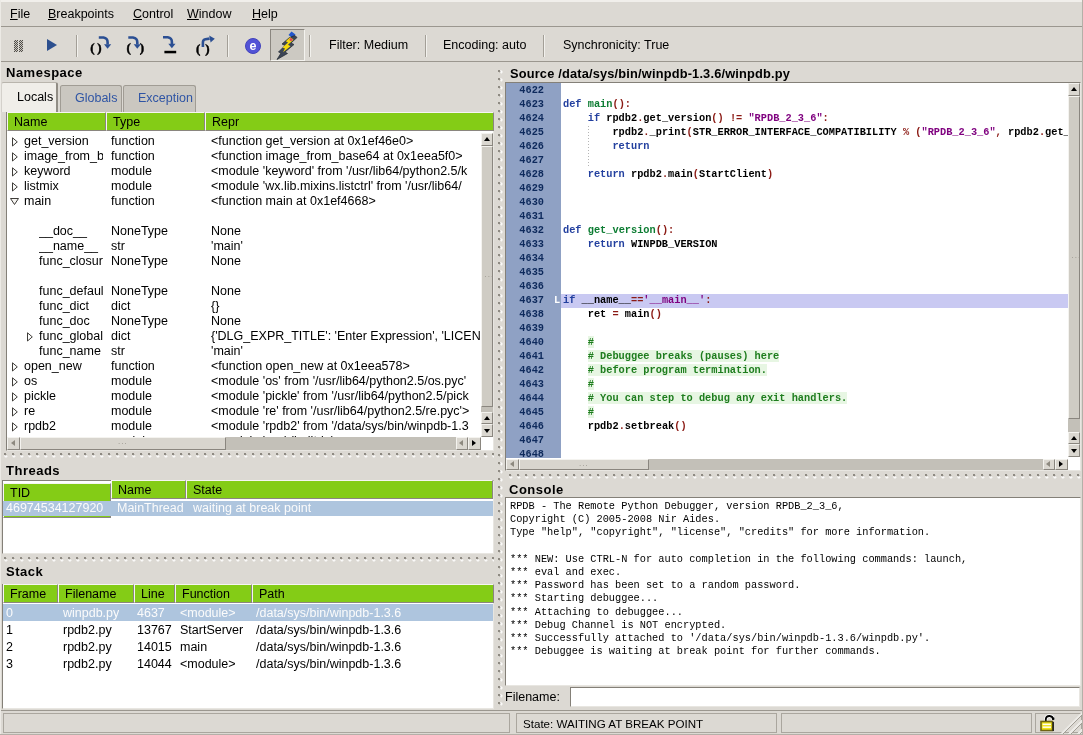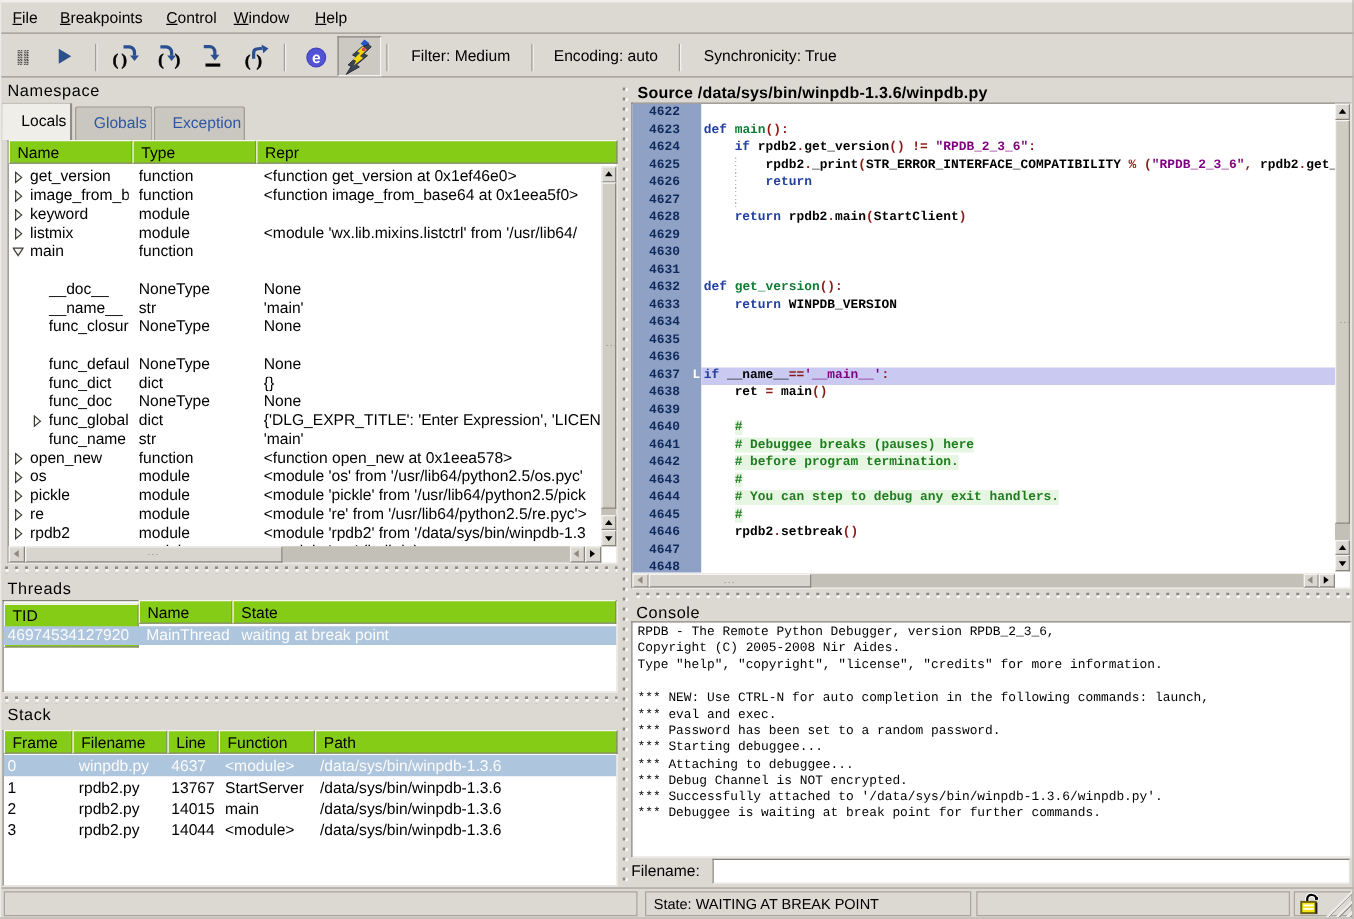--- a/index.html
+++ b/index.html
@@ -1,19 +1,19 @@
 <!DOCTYPE html>
 <html><head><meta charset="utf-8"><title>winpdb</title>
 <style>
 *{margin:0;padding:0;box-sizing:border-box}
 html,body{width:1083px;height:735px;overflow:hidden}
 body{font-family:"Liberation Sans",sans-serif;background:#dcd9d3;position:relative;font-size:12.5px;color:#000}
 .abs{position:absolute}
 .b{font-weight:bold}
-.plabel{font-weight:normal;font-size:13px;letter-spacing:0.5px}
+.plabel{font-weight:bold;font-size:13px;letter-spacing:0.5px}
 .mono{font-family:"Liberation Mono",monospace;white-space:pre}
 
 #menubar{left:0;top:0;width:1083px;height:27px;background:#dcd9d3;border-bottom:1px solid #9b978f}
 #menubar span{position:absolute;top:7px}
 #menubar u{text-decoration-thickness:1px}
 
 #toolbar{left:0;top:29px;width:1083px;height:33px;background:#dcd9d3;border-bottom:1px solid #9b978f}
 .tsep{position:absolute;top:6px;width:2px;height:22px;border-left:1px solid #a39f97;border-right:1px solid #f2f1ed}
 .ttext{position:absolute;top:9px;color:#000}
 
@@ -141,39 +141,41 @@
       <span class="cell" style="left:204px;width:270px">&lt;function image_from_base64 at 0x1eea5f0&gt;</span>
     </div>
     <div class="row" style="left:0;top:30px;width:474px;height:15px">
       <div class="exp" style="left:4px;top:3px">
         <svg width="8" height="10">
           <polygon points="1.5,0.8 6.3,4.9 1.5,9" fill="#fdfdfc" stroke="#3f3d39" stroke-width="1"></polygon>
         </svg>
       </div>
       <span class="cell" style="left:17px;width:79px">keyword</span>
       <span class="cell" style="left:104px;width:94px">module</span>
+      <span class="cell" style="left:204px;width:270px">&lt;module 'keyword' from '/usr/lib64/python2.5/k</span>
     </div>
     <div class="row" style="left:0;top:45px;width:474px;height:15px">
       <div class="exp" style="left:4px;top:3px">
         <svg width="8" height="10">
           <polygon points="1.5,0.8 6.3,4.9 1.5,9" fill="#fdfdfc" stroke="#3f3d39" stroke-width="1"></polygon>
         </svg>
       </div>
       <span class="cell" style="left:17px;width:79px">listmix</span>
       <span class="cell" style="left:104px;width:94px">module</span>
       <span class="cell" style="left:204px;width:270px">&lt;module 'wx.lib.mixins.listctrl' from '/usr/lib64/</span>
     </div>
     <div class="row" style="left:0;top:60px;width:474px;height:15px">
       <div class="exp" style="left:3px;top:3px">
         <svg width="9" height="9">
           <polygon points="0.5,1.5 8.5,1.5 4.5,7.5" fill="#f6f5f2" stroke="#3f3d39" stroke-width="1"></polygon>
         </svg>
       </div>
       <span class="cell" style="left:17px;width:79px">main</span>
       <span class="cell" style="left:104px;width:94px">function</span>
+      <span class="cell" style="left:204px;width:270px">&lt;function main at 0x1ef4668&gt;</span>
     </div>
     <div class="row" style="left:0;top:90px;width:474px;height:15px">
       <span class="cell" style="left:32px;width:64px">__doc__</span>
       <span class="cell" style="left:104px;width:94px">NoneType</span>
       <span class="cell" style="left:204px;width:270px">None</span>
     </div>
     <div class="row" style="left:0;top:105px;width:474px;height:15px">
       <span class="cell" style="left:32px;width:64px">__name__</span>
       <span class="cell" style="left:104px;width:94px">str</span>
       <span class="cell" style="left:204px;width:270px">'main'</span>

